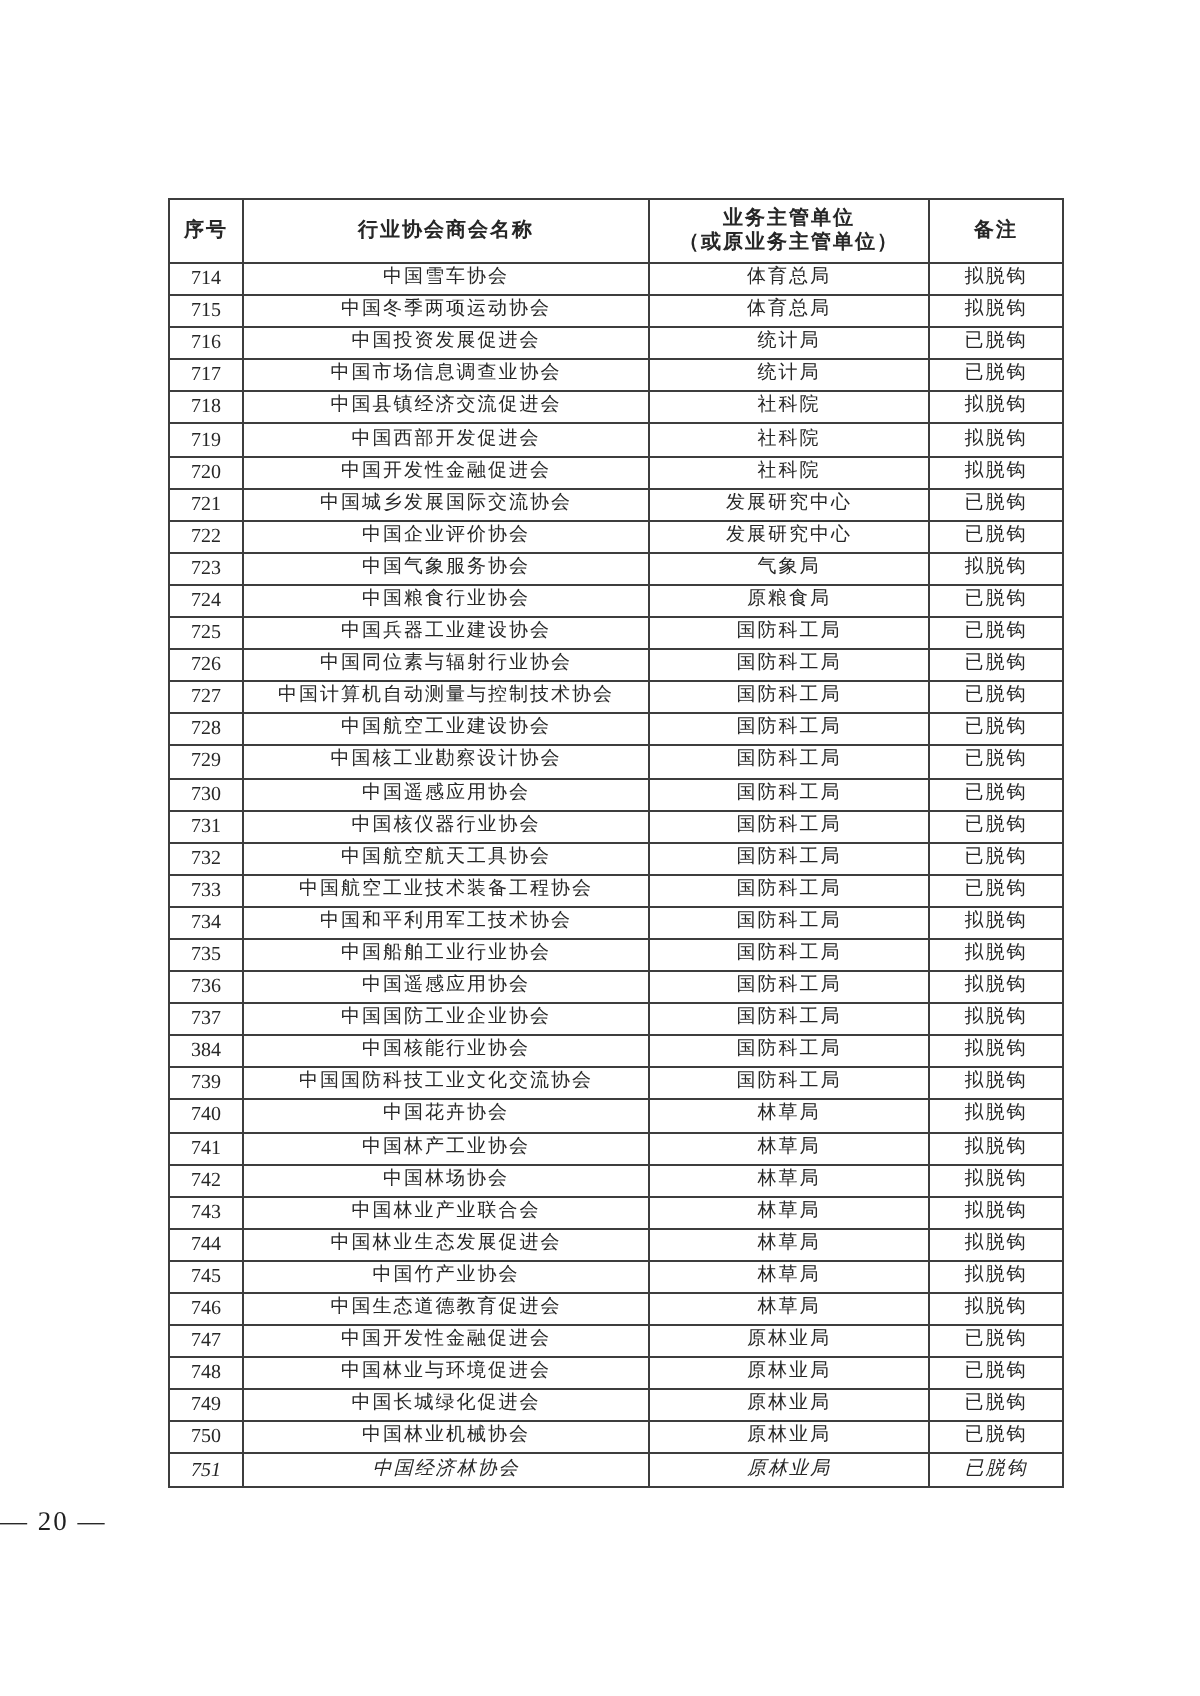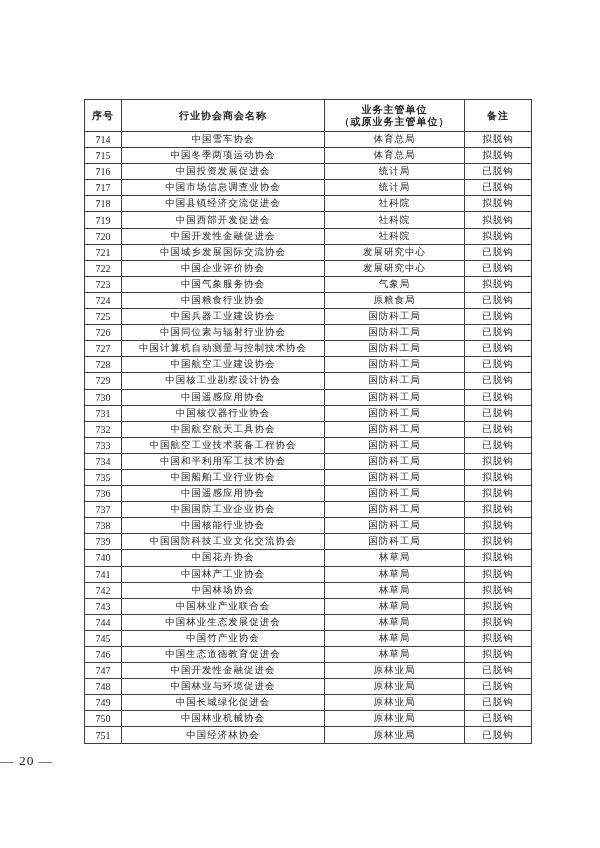--- a/index.html
+++ b/index.html
@@ -48,21 +48,21 @@
     letter-spacing: 1px;
     line-height: 15px;
   }
   .assoc-table tbody td.col-no {
     font-size: 10px;
     letter-spacing: 0;
     font-family: "Liberation Serif", "DejaVu Serif", serif;
   }
   .assoc-table tbody td:first-child { border-left-width: 1.5px; }
   .assoc-table tbody td:last-child  { border-right-width: 1.5px; }
-  .assoc-table tbody tr:last-child td { border-bottom-width: 1.5px; }
+  .assoc-table tbody tr:last-child td { border-bottom-width: 1.5px; font-style: italic; }
   .col-no     { width: 32px; }
   .col-name   { width: 198px; }
   .col-unit   { width: 135px; }
   .col-remark { width: 62px; }
   .unit-header-line { display: block; }
   .page-footer {
     position: absolute;
     left: 0;
     top: 753px;
     width: 100%;
@@ -228,21 +228,21 @@
           <td class="col-unit">国防科工局</td>
           <td class="col-remark">拟脱钩</td>
         </tr>
         <tr>
           <td class="col-no">737</td>
           <td class="col-name">中国国防工业企业协会</td>
           <td class="col-unit">国防科工局</td>
           <td class="col-remark">拟脱钩</td>
         </tr>
         <tr>
-          <td class="col-no">738</td>
+          <td class="col-no">384</td>
           <td class="col-name">中国核能行业协会</td>
           <td class="col-unit">国防科工局</td>
           <td class="col-remark">拟脱钩</td>
         </tr>
         <tr>
           <td class="col-no">739</td>
           <td class="col-name">中国国防科技工业文化交流协会</td>
           <td class="col-unit">国防科工局</td>
           <td class="col-remark">拟脱钩</td>
         </tr>

